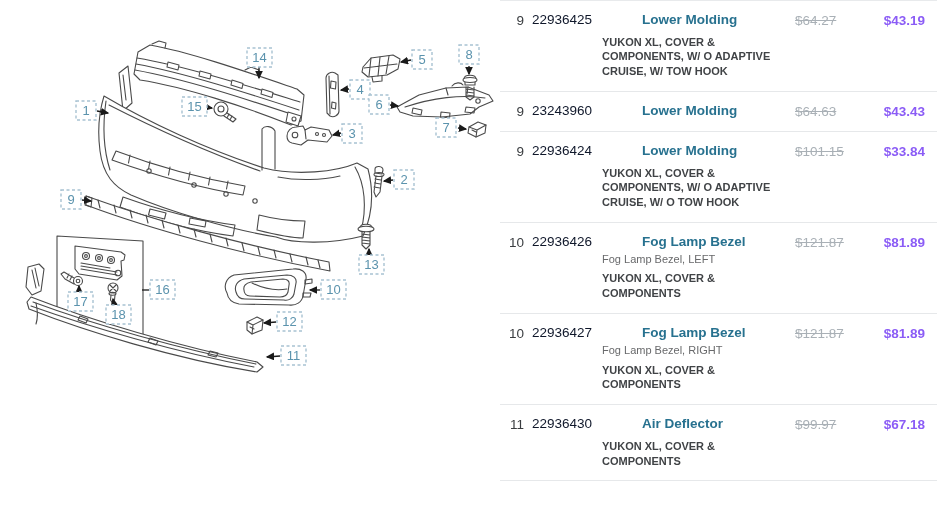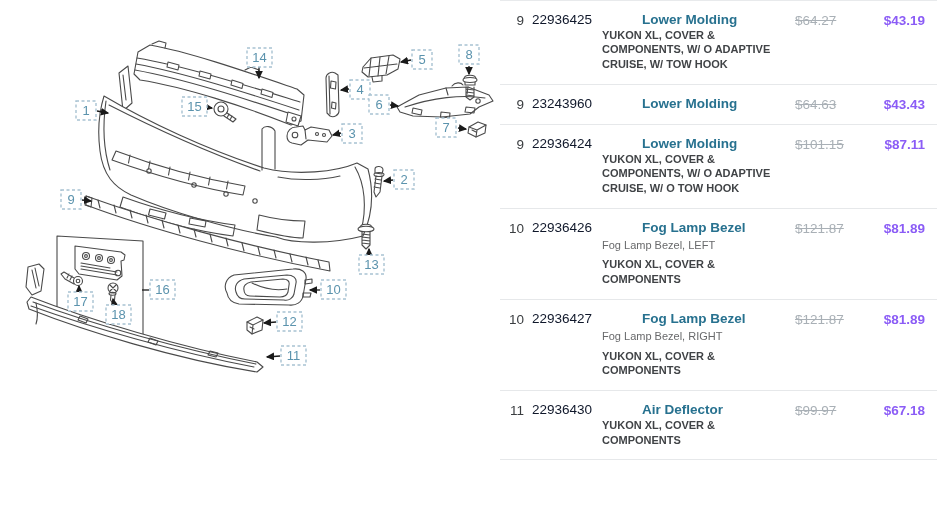--- a/index.html
+++ b/index.html
@@ -26,21 +26,21 @@
     column-gap:8px;
     padding:11px 12px 12px 6px;
     border-bottom:1px solid #e6e8ea;
     align-items:start;
     box-sizing:border-box;
   }
   .ref{text-align:right;font-size:13.5px;color:#3a3d40;padding-top:1px;}
   .pn{font-size:13.5px;color:#0f172a;text-decoration:none;cursor:pointer;}
   .pname{display:block;font-size:13.5px;font-weight:700;color:#27718f;text-decoration:none;cursor:pointer;line-height:1.15;margin-left:40px;}
   .desc-sub{font-size:11px;color:#68696b;margin-top:2px;line-height:1.35;}
-  .desc{font-size:11px;font-weight:700;color:#404346;line-height:1.35;}
+  .desc{font-size:11px;font-weight:700;color:#404346;margin-top:7px;line-height:1.35;}
   .desc-sub + .desc{margin-top:5px;}
   .oldprice{text-align:left;font-size:13.5px;color:#a9b0b6;text-decoration:line-through;padding-top:1px;}
   .price{text-align:right;font-size:13.5px;font-weight:700;color:#8b5cf6;padding-top:1px;}
 </style>
 </head>
 <body>
 
 <div class="diagram">
 <svg viewBox="0 0 500 527" xmlns="http://www.w3.org/2000/svg">
   <defs>
@@ -320,21 +320,21 @@
   </div>
 
   <div class="row">
     <div class="ref">9</div>
     <a class="pn">22936424</a>
     <div>
       <a class="pname">Lower Molding</a>
       <div class="desc">YUKON XL, COVER &amp; COMPONENTS, W/ O ADAPTIVE CRUISE, W/ O TOW HOOK</div>
     </div>
     <div class="oldprice">$101.15</div>
-    <div class="price">$87.11</div>
+    <div class="price">$33.84</div>
   </div>
 
   <div class="row">
     <div class="ref">10</div>
     <a class="pn">22936426</a>
     <div>
       <a class="pname">Fog Lamp Bezel</a>
       <div class="desc-sub">Fog Lamp Bezel, LEFT</div>
       <div class="desc">YUKON XL, COVER &amp; COMPONENTS</div>
     </div>

